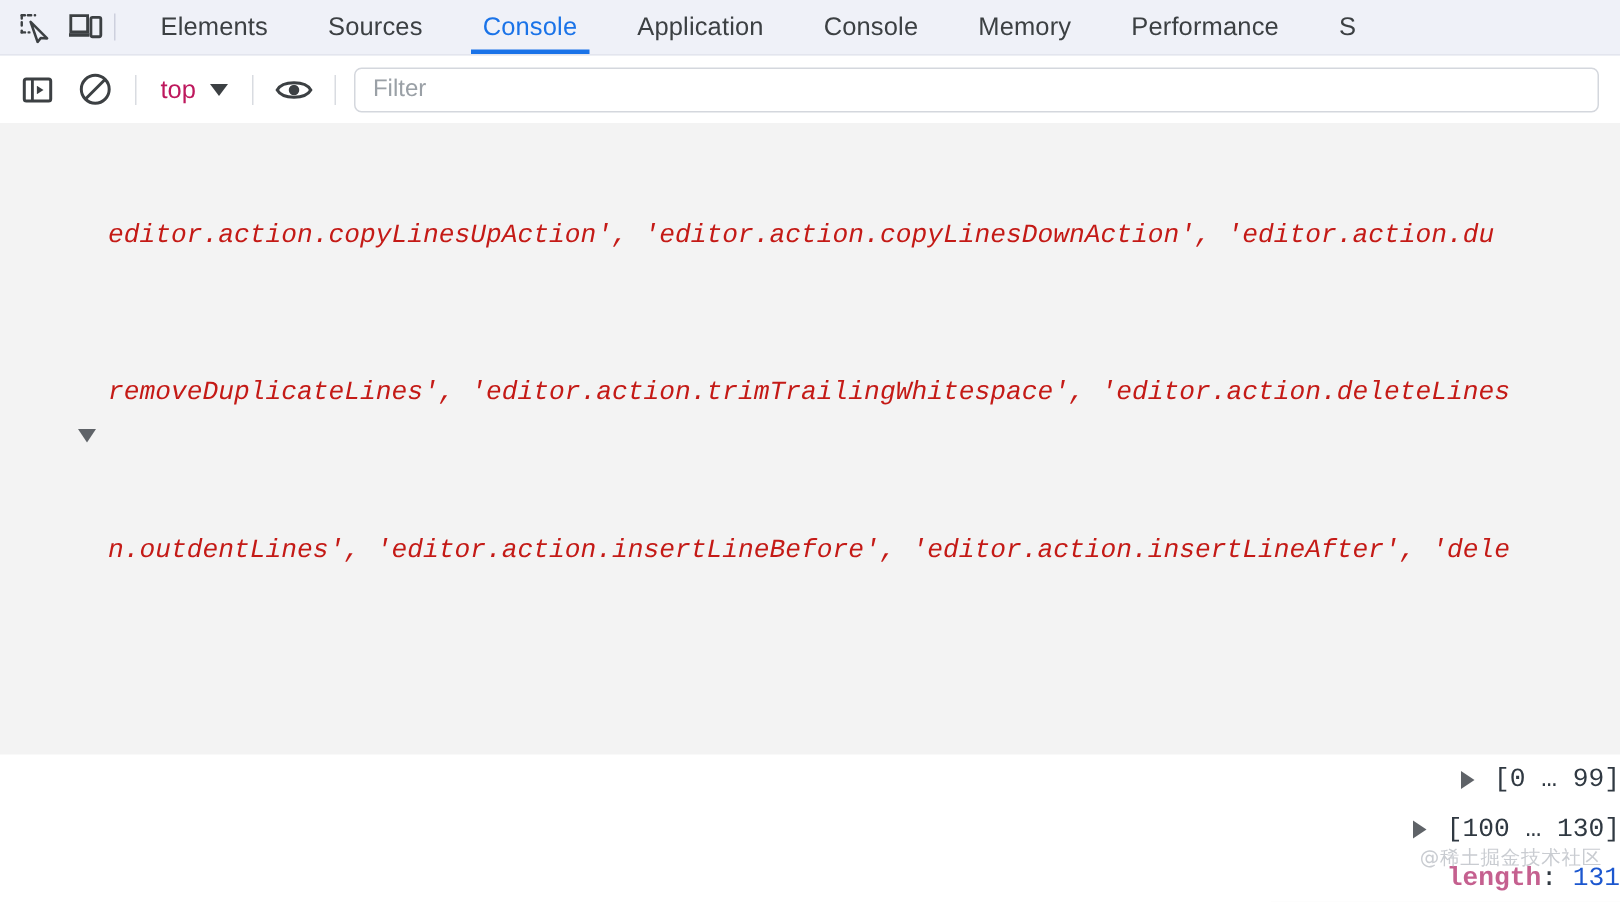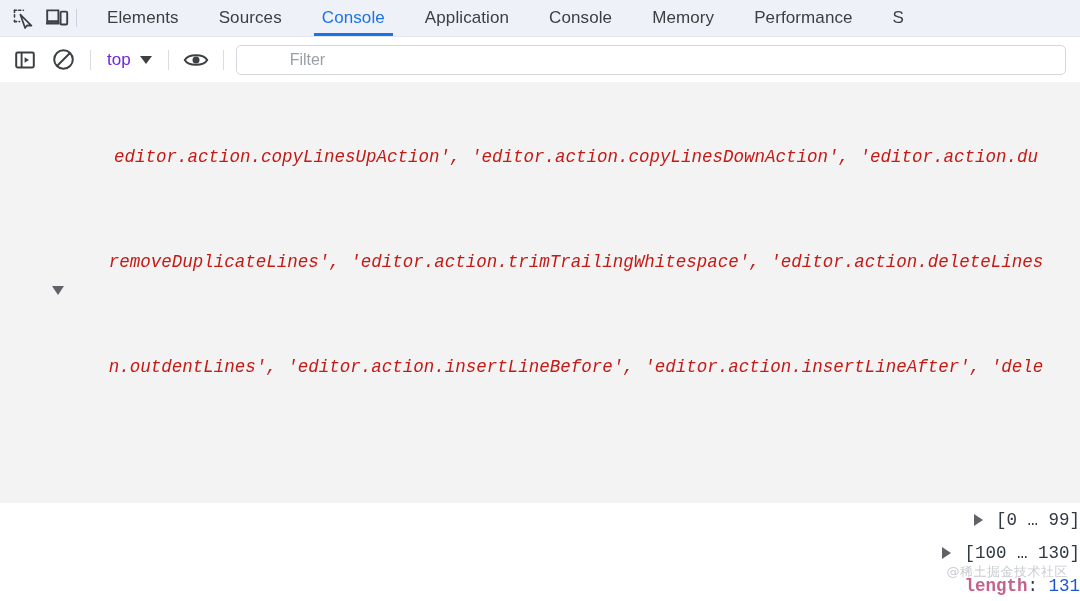--- a/index.html
+++ b/index.html
@@ -64,21 +64,21 @@
   .ct-btn {
     width: 38px; height: 34px;
     display: flex; align-items: center; justify-content: center;
     border-radius: 3px; cursor: pointer;
   }
   .ct-sep { width: 1px; height: 20px; background: #d9dce1; margin: 0 8px; }
   .ctx-select {
     display: flex; align-items: center; gap: 9px;
     padding: 4px 8px; border-radius: 3px; cursor: pointer;
   }
-  .ctx-label { font-size: 17px; color: #6d28d9; }
+  .ctx-label { font-size: 17px; color: #be185d; }
   .caret {
     width: 0; height: 0;
     border-left: 6px solid transparent;
     border-right: 6px solid transparent;
     border-top: 8px solid #3c4043;
   }
   .filterbox {
     flex: 1;
     height: 28px;
     margin-left: 4px; margin-right: 8px;
@@ -87,39 +87,37 @@
     background: #fff;
     display: flex; align-items: center;
     padding: 0 10px;
     cursor: text;
   }
   .filterbox input {
     border: none; outline: none; background: transparent;
     font-family: "Liberation Sans", sans-serif;
     font-size: 16px; color: #3c4043;
     width: 100%;
-    margin-left: 41px;
   }
   .filterbox input::placeholder { color: #9aa0a6; }
 
   
   .console {
     position: absolute;
     top: 82px; left: 0; right: 0; bottom: 0;
     background: #ffffff;
     overflow: hidden;
   }
 
   .strblock {
     background: #f3f3f3;
     position: relative;
     padding: 0;
     overflow: hidden;
     height: 421px;
-    text-align: center;
   }
   .strblock .arrow-col {
     position: absolute;
     left: 52px; top: 0;
     width: 16px;
   }
   .str-lines {
     padding-left: 72px;
     padding-top: 0;
     margin-top: -12px;

